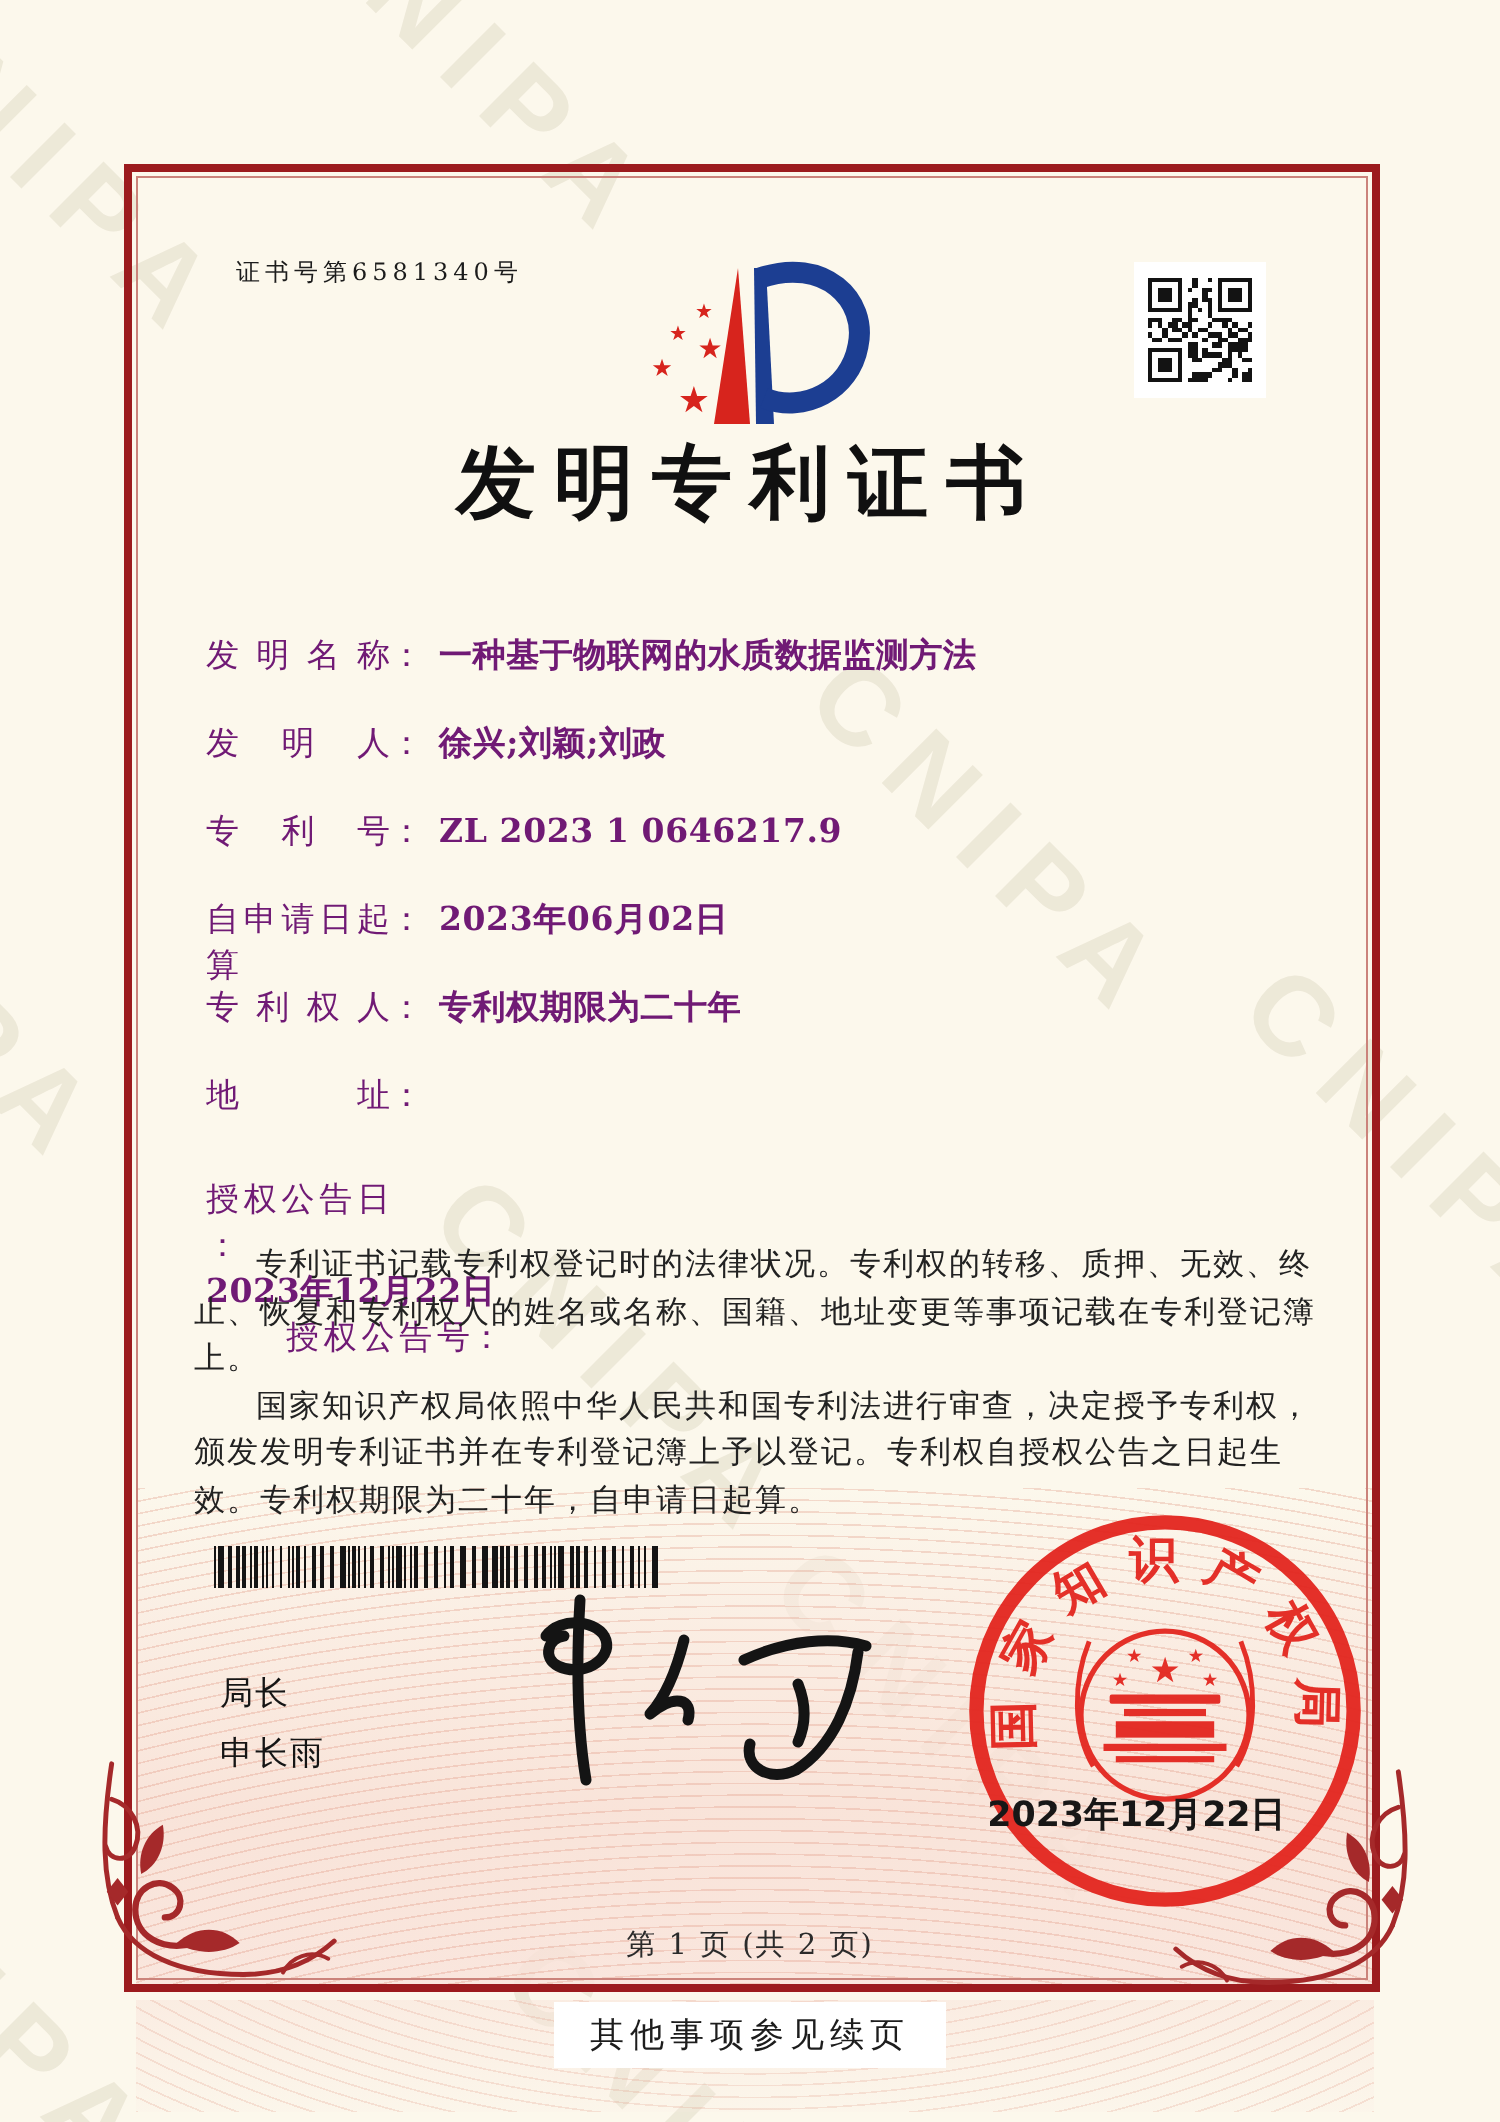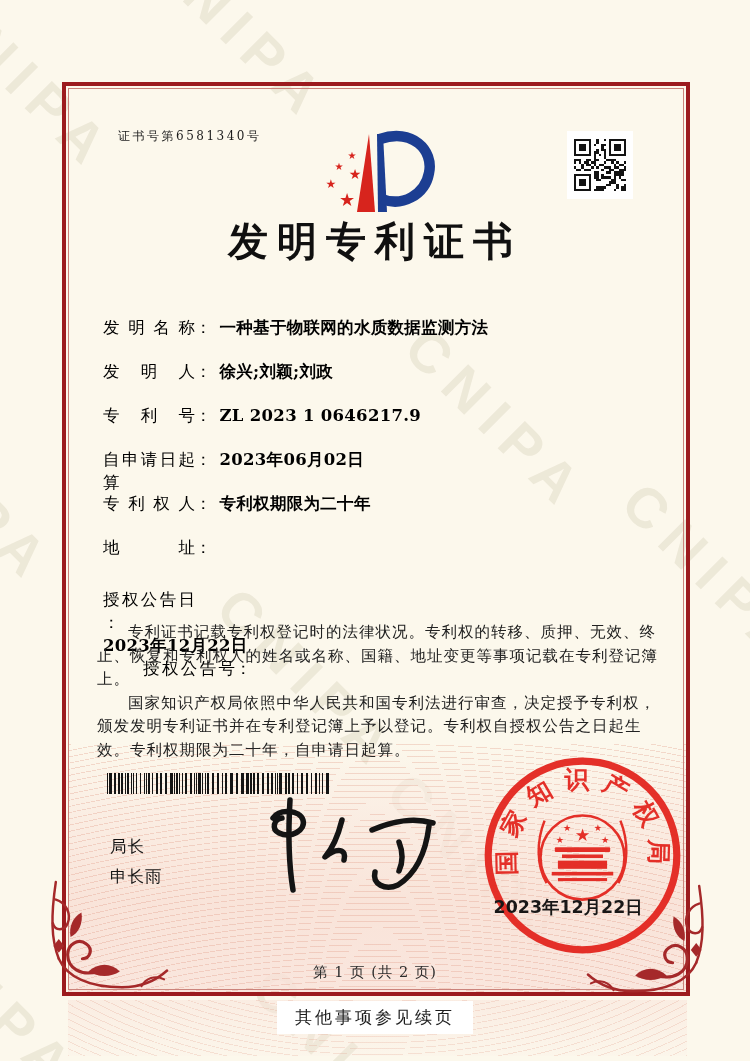--- a/index.html
+++ b/index.html
@@ -53,21 +53,21 @@
     display:flex;align-items:center;justify-content:center;}
   .qr{display:grid;grid-template-columns:repeat(21,2.5px);grid-auto-rows:2.5px;}
   .qr i{display:block;}
   .qr i.d{background:#131313;}
   .title{
     position:absolute;left:0;right:0;top:214px;text-align:center;z-index:4;
     font-size:40px;font-weight:600;letter-spacing:9px;color:#101010;
   }
   
   .frow{position:absolute;left:103px;display:flex;align-items:flex-start;z-index:4;
-    font-size:16.5px;line-height:23px;color:#000000;}
+    font-size:16.5px;line-height:23px;color:#701a75;}
   .flabel{display:inline-block;width:92px;text-align:justify;text-align-last:justify;flex:none;}
   .fcolon{flex:none;margin-right:8px;}
   .fval{letter-spacing:0.3px;font-weight:bold;}
   .fval.addr{max-width:452px;}
   .pair2{display:flex;margin-left:40px;}
   
   .paras{position:absolute;left:97px;top:621px;width:562px;z-index:4;
     font-size:15.5px;line-height:23.5px;letter-spacing:1px;color:#222;}
   .paras p{margin:0;text-indent:2em;}
   

